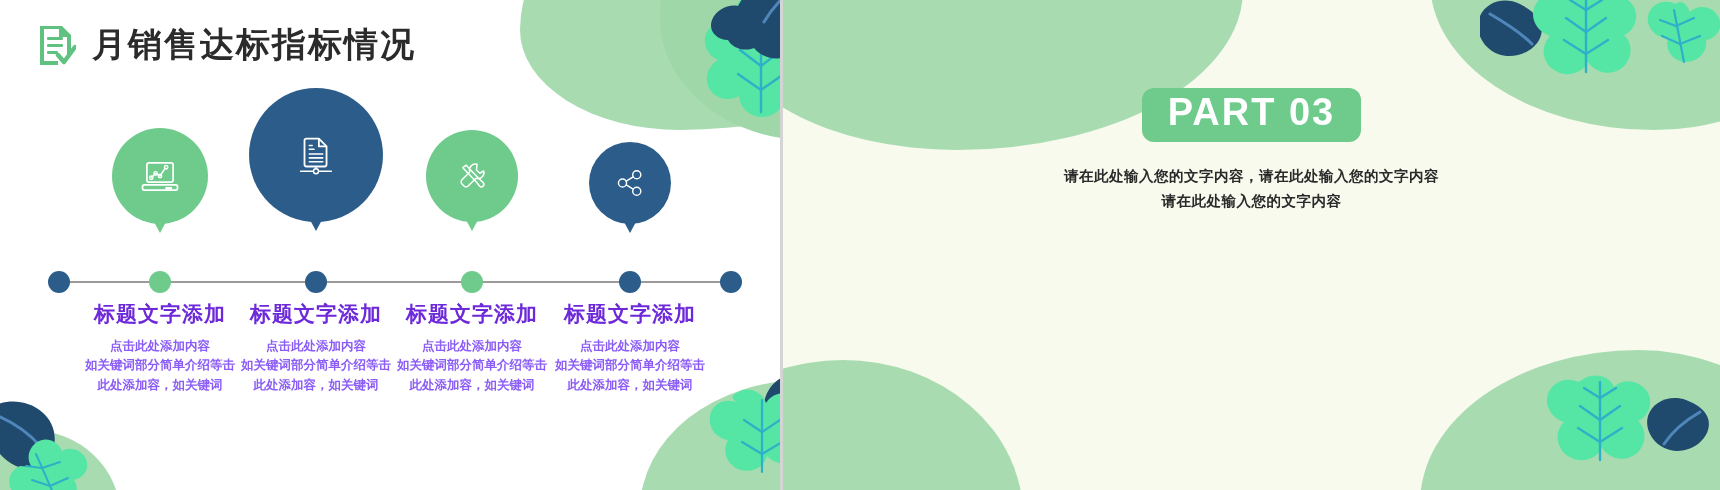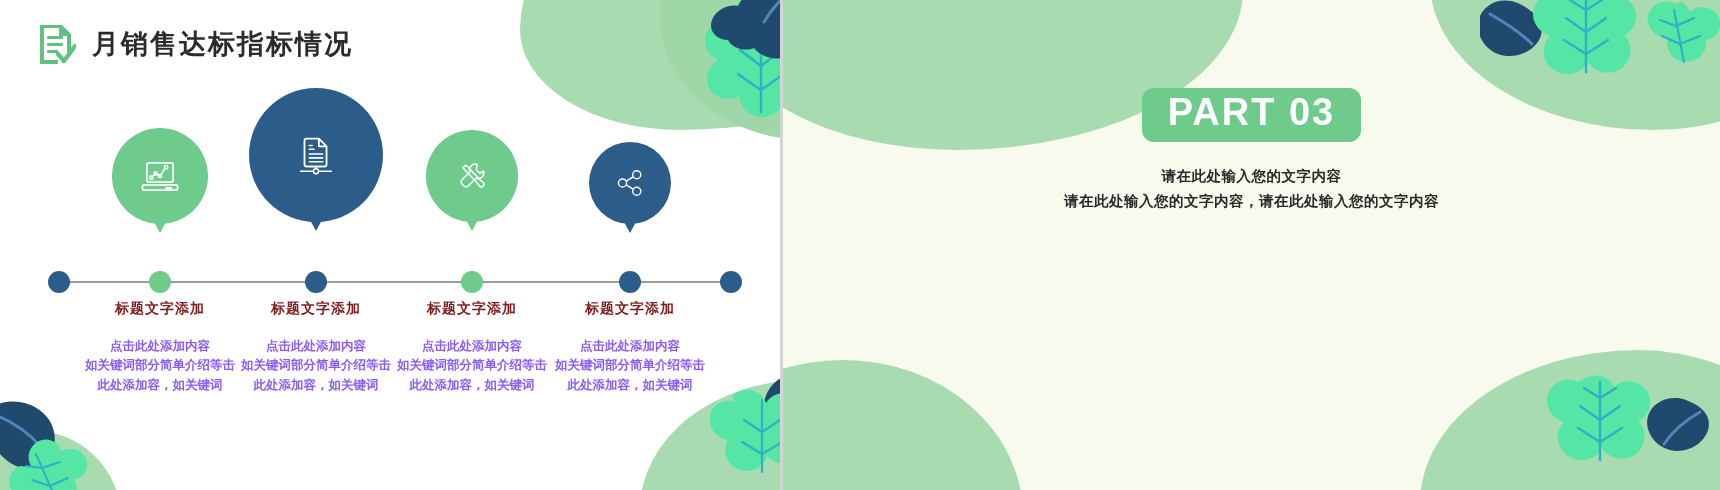--- a/index.html
+++ b/index.html
@@ -140,21 +140,21 @@
     align-items: center;
     gap: 16px;
     z-index: 20;
   }
   .header-icon {
     width: 40px;
     height: 44px;
     flex: 0 0 40px;
   }
   .page-title {
-    font-size: 27px;
+    font-size: 34px;
     font-weight: bold;
     color: #2b2b2b;
     letter-spacing: 2px;
     white-space: nowrap;
   }
 
   
   .timeline-wrap {
     position: absolute;
     top: 0;
@@ -223,23 +223,23 @@
     border-radius: 50%;
   }
 
   .node-title {
     position: absolute;
     top: 300px;
     left: 50%;
     transform: translateX(-50%);
     width: 210px;
     text-align: center;
-    font-size: 14px;
+    font-size: 21px;
     font-weight: bold;
-    color: #7f1d1d;
+    color: #6d28d9;
     letter-spacing: 1px;
     white-space: nowrap;
     font-family: Liberation Mono, monospace;
   }
   .node-body {
     position: absolute;
     top: 337px;
     left: 50%;
     transform: translateX(-50%);
     width: 215px;
@@ -572,18 +572,18 @@
           <path d="M196 80 C180 74 162 82 158 96 C154 110 164 126 180 130
                    C196 134 214 124 218 110 C222 96 212 86 196 80 Z" fill="#20496e"></path>
           <path d="M210 92 C196 100 182 112 174 124" stroke="#4f87bb" stroke-width="3" fill="none" stroke-linecap="round"></path>
         </g>
       </svg>
     </div>
 
     <div class="right-content">
       <div class="part-badge">PART 03</div>
       <div class="sub-lines">
+        <div>请在此处输入您的文字内容，请在此处输入您的文字内容</div>
         <div>请在此处输入您的文字内容</div>
-        <div>请在此处输入您的文字内容，请在此处输入您的文字内容</div>
       </div>
     </div>
   </div>
 </div>
 
 </body></html>

